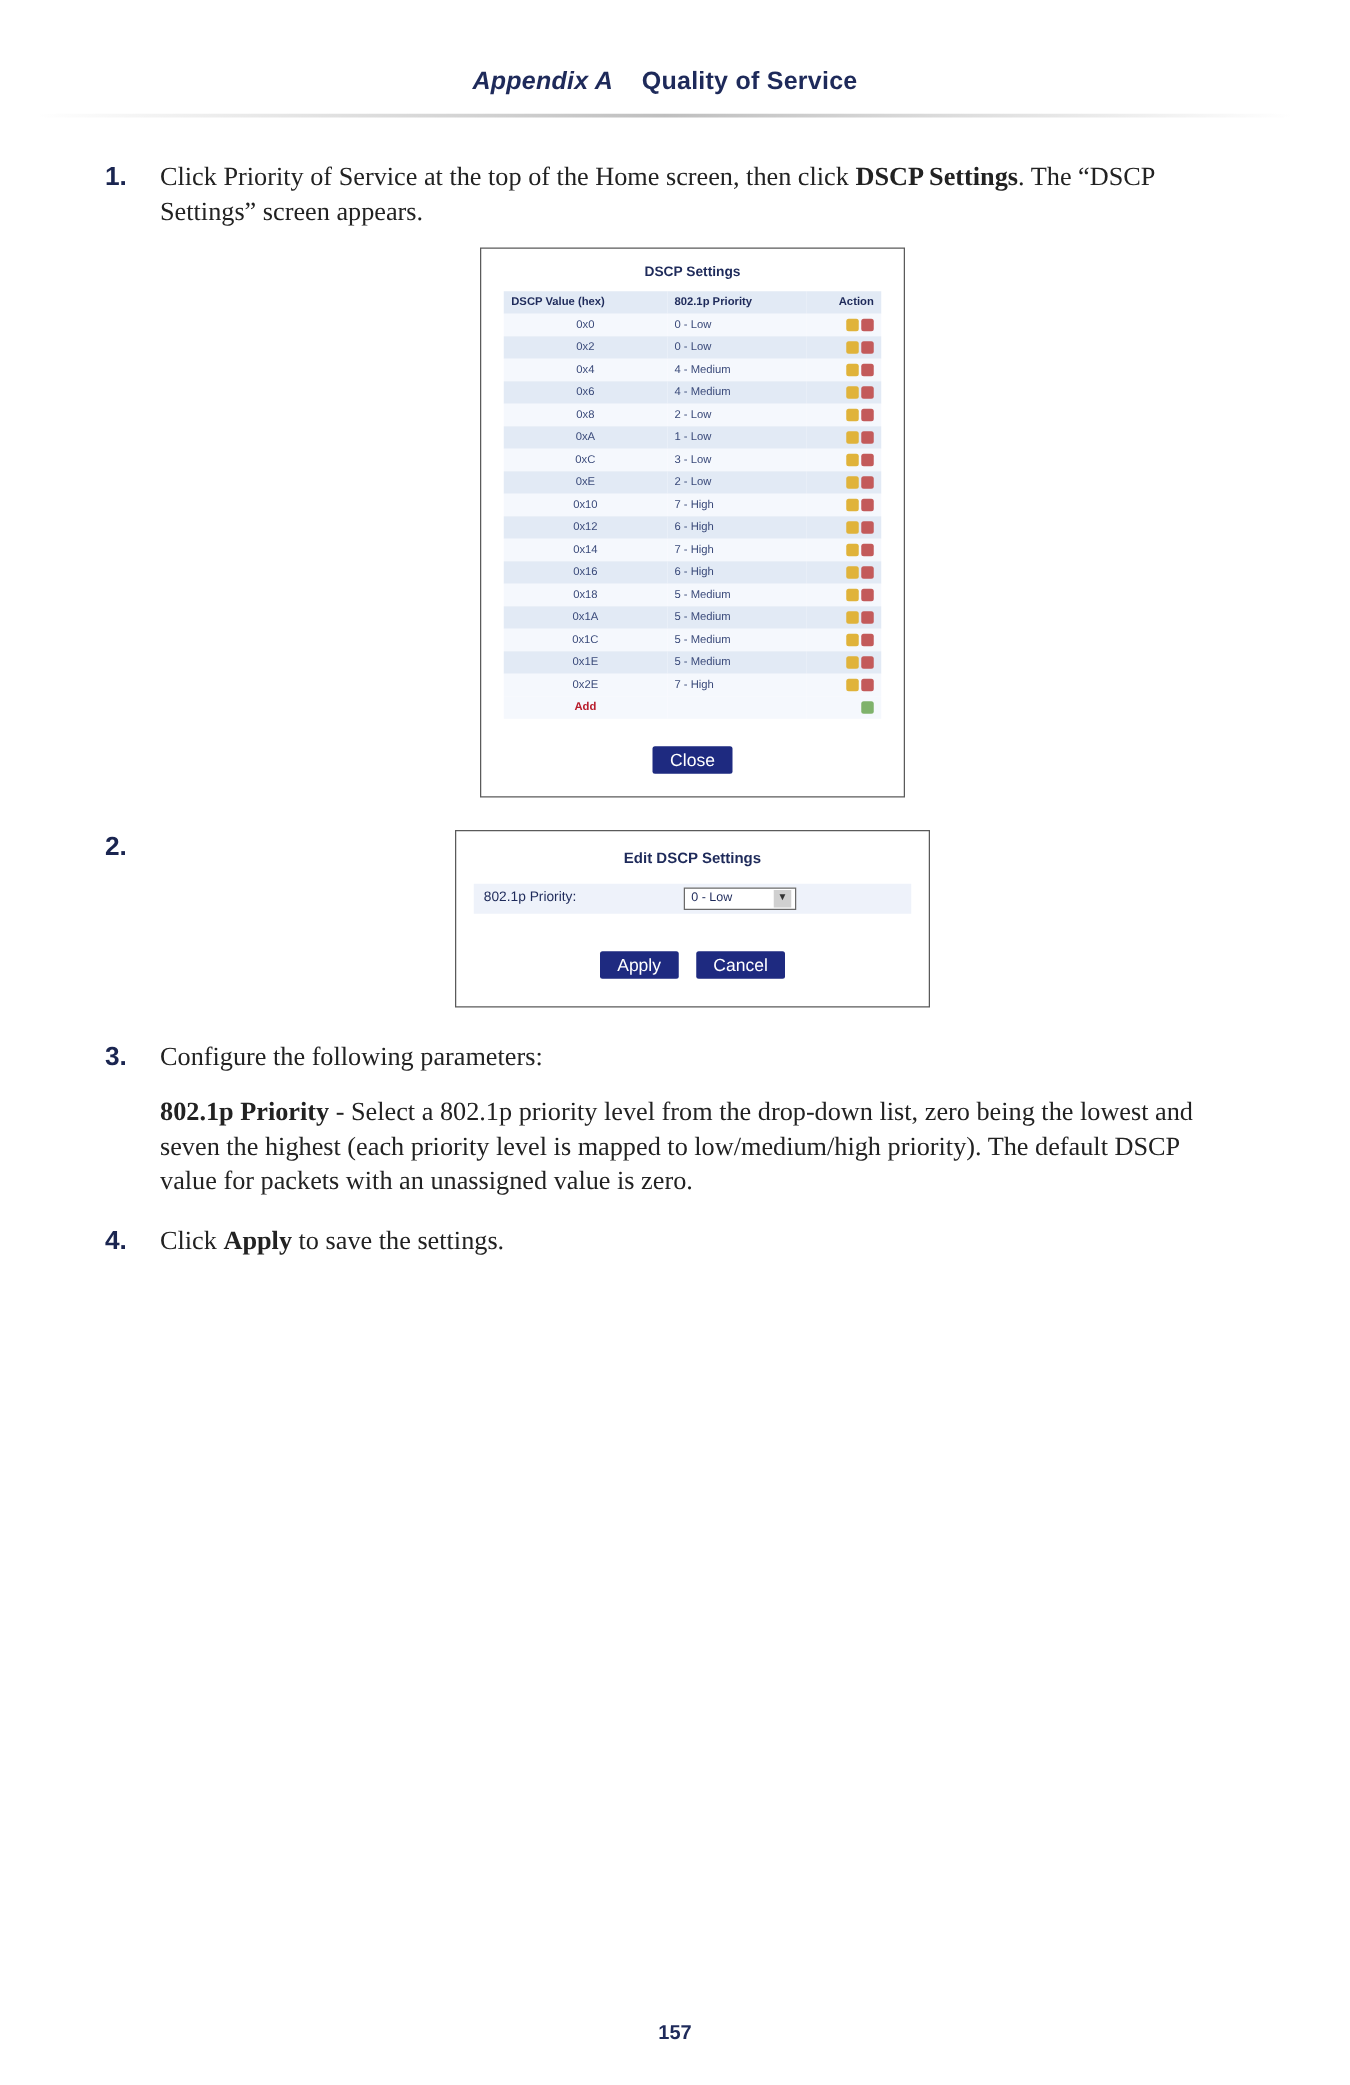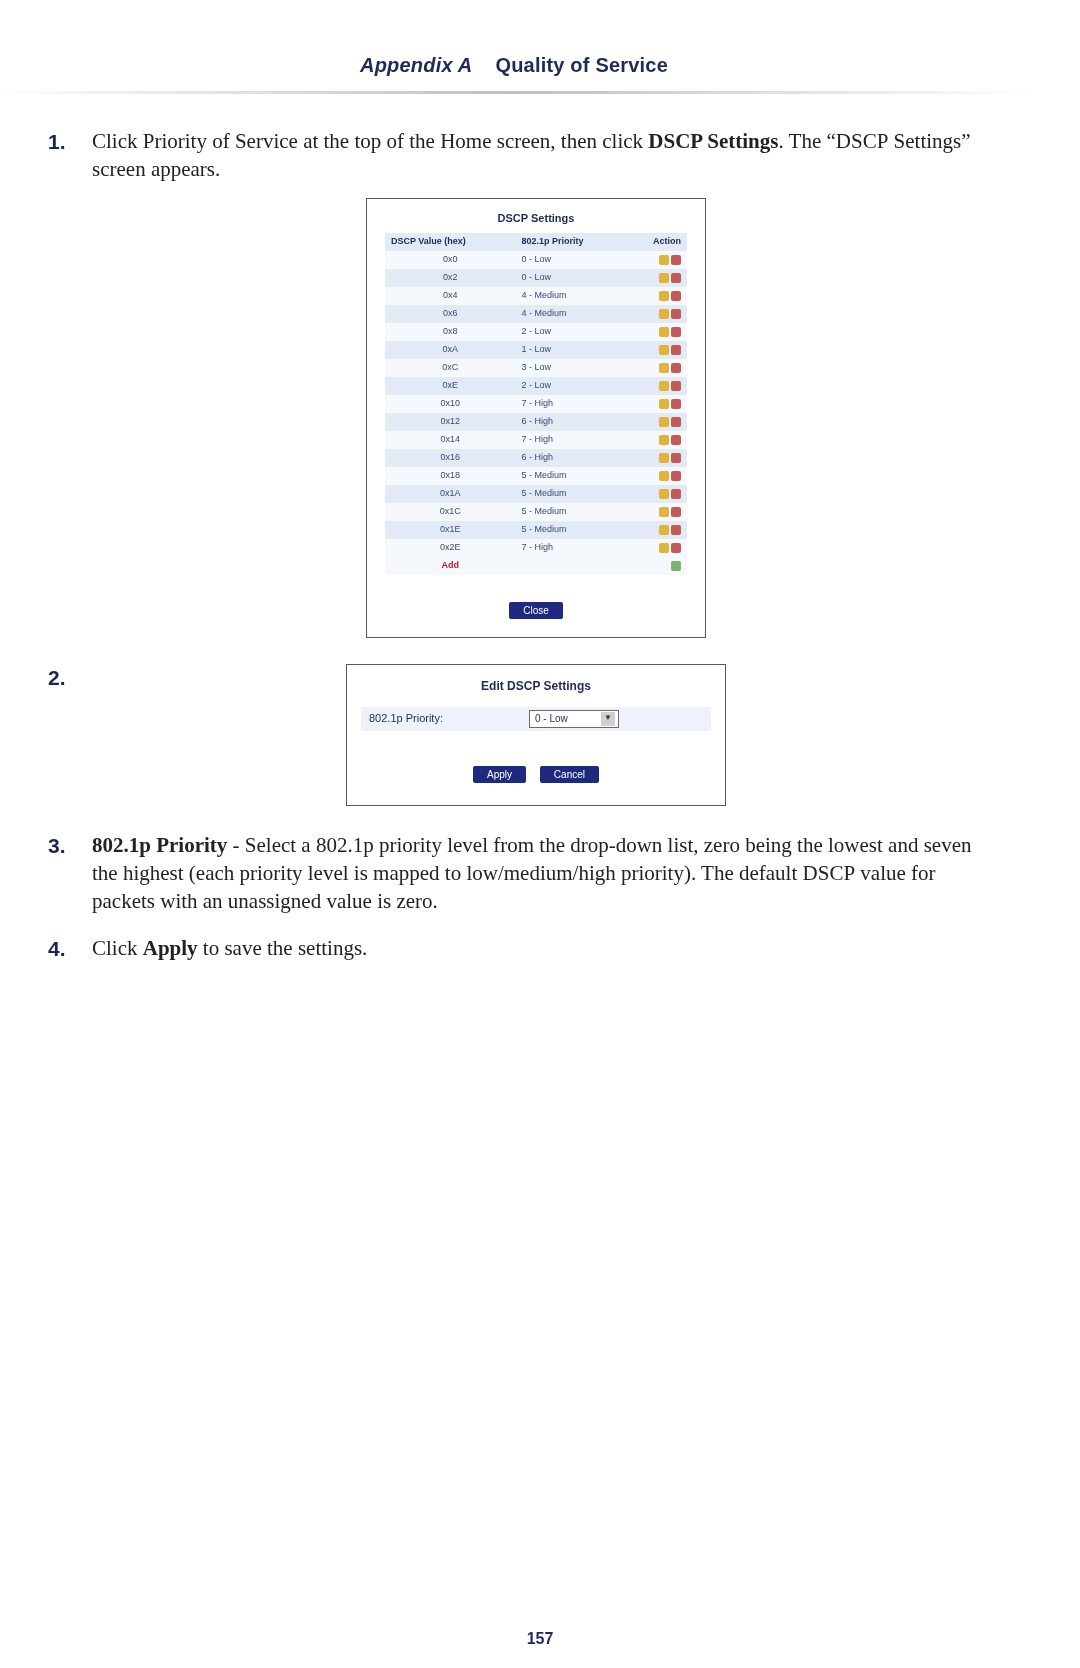--- a/index.html
+++ b/index.html
@@ -7,21 +7,21 @@
     padding: 0;
     background: #fff;
     font-family: Georgia, "Times New Roman", serif;
     color: #222;
   }
   .page {
     width: 1080px;
     height: 1668px;
     position: relative;
     box-sizing: border-box;
-    padding: 54px 100px 40px 48px;
+    padding: 54px 100px 40px 84px;
   }
   .header {
     text-align: center;
     font-family: "Gill Sans", "Trebuchet MS", Verdana, sans-serif;
     font-weight: 700;
     color: #1e2a5a;
     font-size: 20px;
     letter-spacing: .2px;
   }
   .header .appendix { font-style: italic; }
@@ -123,21 +123,21 @@
     width: 10px; height: 10px;
     border-radius: 2px;
     background: #7fb26b;
     vertical-align: middle;
   }
   .dscp-close-wrap { text-align: center; margin-top: 18px; }
   .dscp-btn {
     display: inline-block;
     background: #1e2a80;
     color: #fff;
-    font-size: 10px;
+    font-size: 14px;
     font-family: Verdana, Arial, sans-serif;
     padding: 2px 14px;
     border-radius: 2px;
     margin: 0 4px;
   }
 
   
   .edit-panel {
     display: inline-block;
     width: 380px;
@@ -193,21 +193,21 @@
     color: #333;
   }
   .edit-btns { text-align: center; margin-top: 26px; }
 
   
   .sub {
     margin: 16px 0 0 0;
   }
   .page-num {
     position: absolute;
-    bottom: 20px;
+    bottom: 32px;
     left: 0; right: 0;
     text-align: center;
     font-family: "Gill Sans", "Trebuchet MS", Verdana, sans-serif;
     font-weight: 700;
     color: #1e2a5a;
     font-size: 16px;
   }
 </style>
 </head>
 <body>
@@ -356,20 +356,21 @@
             </div>
             <div class="edit-btns">
               <span class="dscp-btn">Apply</span>
               <span class="dscp-btn">Cancel</span>
             </div>
           </div>
         </div>
       </li>
 
       <li>
+        <span class="step-text">Configure the following parameters:</span>
         <div class="sub">
           <b>802.1p Priority</b><span> - Select a 802.1p priority level from the drop-down list, zero being the lowest and seven the highest (each priority level is mapped to low/medium/high priority). The default </span><span class="scap">DSCP</span><span> value for packets with an unassigned value is zero.</span>
         </div>
       </li>
 
       <li>
         <span class="step-text">
           <span>Click </span><b>Apply</b><span> to save the settings.</span>
         </span>
       </li>

